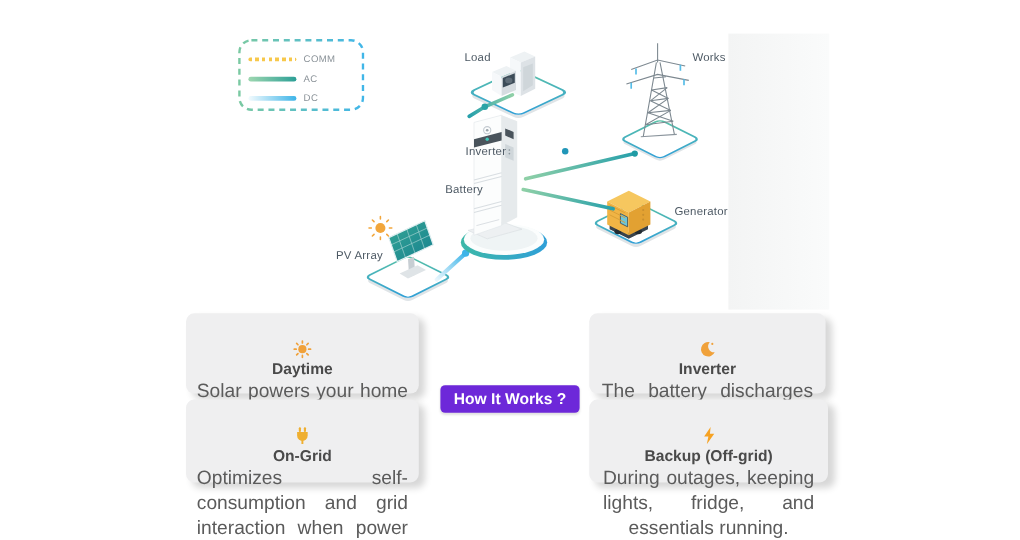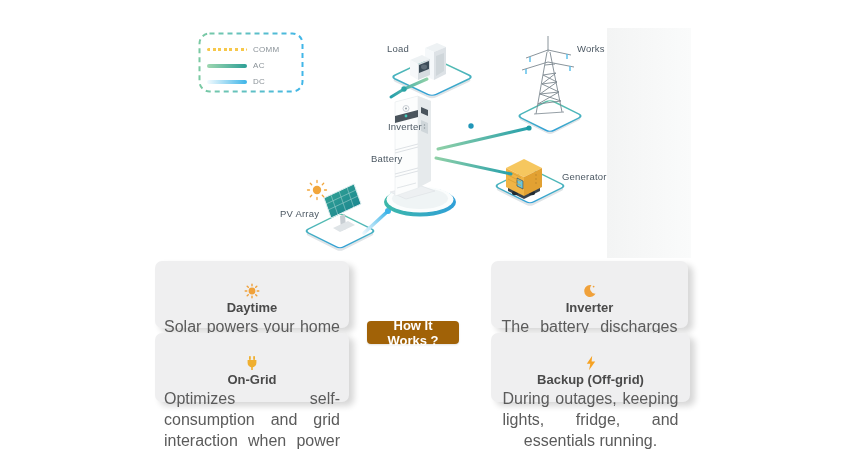--- a/index.html
+++ b/index.html
@@ -35,21 +35,21 @@
   #card-daytime{left:155px;top:261px;width:194px;height:67px;}
   #card-nighttime{left:491px;top:261px;width:197px;height:67px;}
   #card-ongrid{left:155px;top:333px;width:194px;height:69px;}
   #card-backup{left:491px;top:333px;width:199px;height:69px;}
   .card-title{font-size:13px;font-weight:600;color:#4a4a4a;margin-top:1px;}
   .card-body{font-size:16px;color:#5b5b5b;line-height:1.3;width:176px;margin-top:2px;
              text-align:justify;text-align-last:center;}
   .card-icon{height:16px;display:flex;align-items:center;}
 
   
-  #how-btn{left:367px;top:321px;width:92px;height:23px;background:#a16207;border:none;border-radius:4px;
+  #how-btn{left:367px;top:321px;width:116px;height:23px;background:#6d28d9;border:none;border-radius:4px;
            color:#ffffff;font-size:13px;font-weight:700;font-family:"Liberation Sans",sans-serif;
            display:flex;align-items:center;justify-content:center;cursor:pointer;box-shadow:0 1px 2px rgba(0,0,0,.12);}
 </style>
 </head>
 <body>
 
 <div id="stage">
 
 
   <div id="legend" class="abs">

